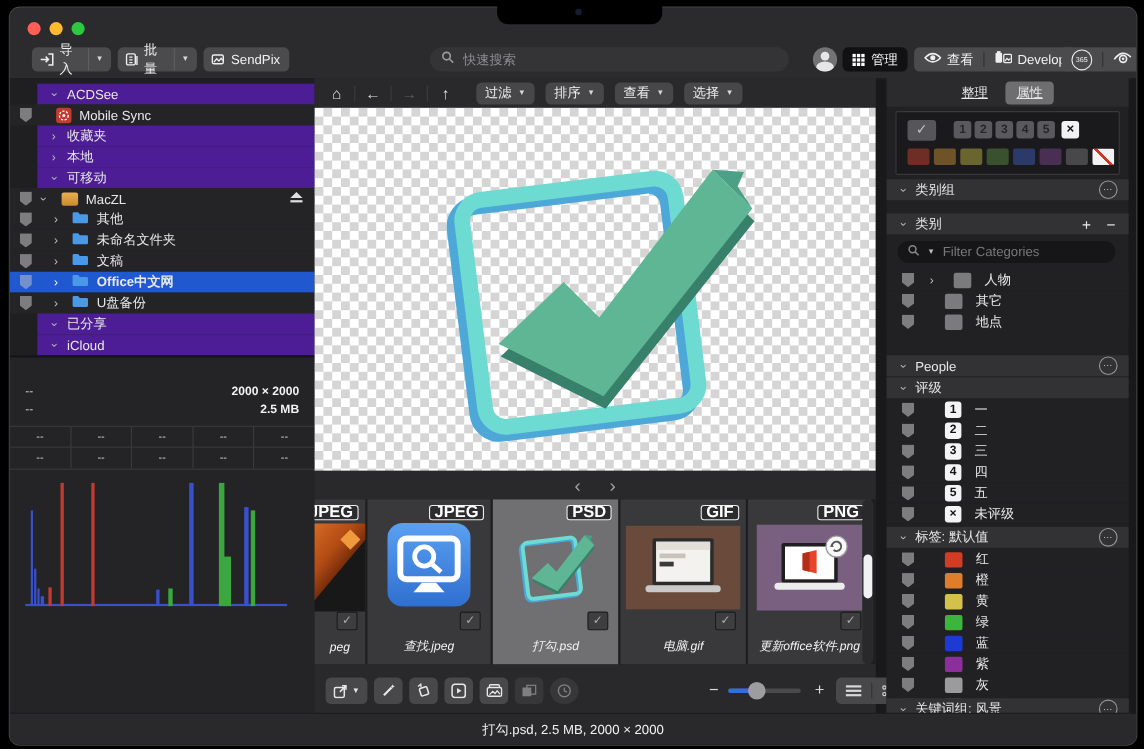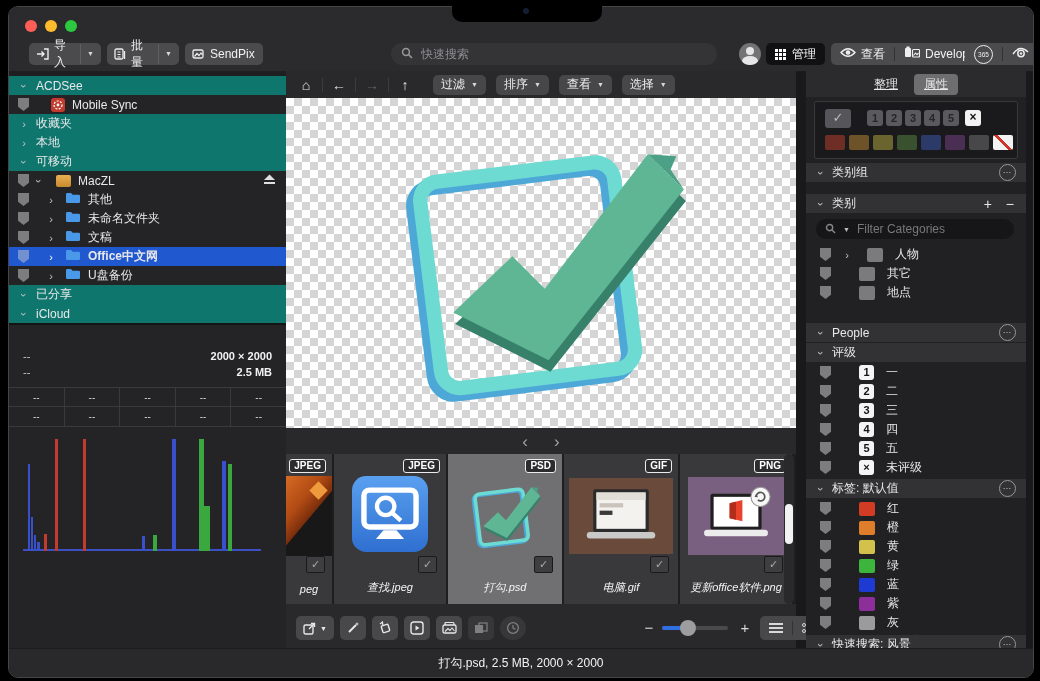--- a/index.html
+++ b/index.html
@@ -31,21 +31,21 @@
   .modeseg{display:flex;align-items:center;gap:5px;padding:0 9px;font-size:12px;color:#f2f2f4;height:100%;}
   .modesep{width:1px;height:14px;background:#323235;}
   #manageBtn{position:absolute;left:757px;top:36px;height:22px;background:#111113;border-radius:5px;
              display:flex;align-items:center;gap:6px;padding:0 9px;font-size:12px;color:#fff;}
   .gridicon{display:grid;grid-template-columns:repeat(3,3px);grid-template-rows:repeat(3,3px);gap:1px;}
   .gridicon i{background:#fff;}
   
   #leftpanel{position:absolute;left:0;top:64px;width:277px;bottom:28px;background:#242427;}
   #tree{position:absolute;left:0;top:0;width:100%;height:252px;background:#1f1f22;}
   .trow{position:absolute;left:0;width:100%;height:19px;display:flex;align-items:center;font-size:12px;}
-  .trow.hdr{background:#0f766e;}
+  .trow.hdr{background:#4c1d95;margin-left:25px;}
   .trow.item{background:#242427;}
   .trow.sel{background:#2058cf;}
   .tch{color:#c2c2c4;font-size:11px;width:10px;text-align:center;flex:none;}
   .tch.down{display:inline-block;transform:rotate(90deg);}
   .tag{width:11px;height:13px;background:#7d7d80;clip-path:polygon(0 0,100% 0,100% 68%,50% 100%,0 68%);flex:none;}
   .trow .lbl{margin-left:7px;white-space:nowrap;}
   .fold svg,.drv,.msync{flex:none;}
   .eject{margin-left:auto;margin-right:10px;}
   
   #infoblock{position:absolute;left:0;top:252px;width:100%;bottom:0;background:#242427;border-top:2px solid #141416;}
@@ -72,21 +72,21 @@
            background:conic-gradient(#d5d5d5 25%,#ffffff 25% 50%,#d5d5d5 50% 75%,#ffffff 75%);
            background-size:16px 16px;display:flex;align-items:center;justify-content:center;}
   #navbar{position:absolute;left:0;top:357px;width:100%;height:26px;background:#29292b;
           display:flex;align-items:center;justify-content:center;gap:26px;}
   .pnav{color:#a2a2a4;font-size:17px;line-height:1;}
   
   #filmstrip{position:absolute;left:0;top:383px;width:100%;height:150px;background:#1e1e20;}
   .cell{position:absolute;top:0;height:150px;background:#39393b;overflow:hidden;}
   .cell.sel{background:#707073;}
   .badge{position:absolute;top:5px;right:6px;border:1px solid #ececec;background:#2c2c2e;color:#fff;
-         font-size:10px;font-weight:bold;padding:0px 4px;border-radius:3px;line-height:12px;}
+         font-size:15px;font-weight:bold;padding:0px 4px;border-radius:3px;line-height:12px;}
   .thumbimg{position:absolute;left:50%;top:62px;transform:translate(-50%,-50%);}
   .cellchk{position:absolute;right:9px;top:102px;width:17px;height:15px;background:#3e3e40;border:1px solid #1a1a1c;
            border-radius:2px;color:#aaaaac;font-size:11px;line-height:14px;text-align:center;}
   .celllbl{position:absolute;left:0;bottom:9px;width:100%;text-align:center;font-size:11px;color:#f4f4f6;white-space:nowrap;font-style:italic;}
   #fsbar{position:absolute;right:2px;top:0;width:10px;height:150px;background:#29292b;border-radius:5px;}
   #fsthumb{position:absolute;left:1px;top:50px;width:8px;height:40px;background:#f2f2f2;border-radius:4px;}
   
   #btoolbar{position:absolute;left:0;top:533px;width:100%;height:45px;background:#29292b;}
   .bico{position:absolute;top:12px;height:24px;background:#48484b;border-radius:5px;display:flex;align-items:center;justify-content:center;color:#e8e8ea;}
   .bico.dim{opacity:.45;}
@@ -746,21 +746,21 @@
     </div>
     <div class="rrow" style="top:561px">
       <span class="tag"></span>
       <span class="sw slashed"></span>
       <span class="lbl">未指定标签</span>
     </div>
 
     <div class="sec" style="top:562px;top:564px" hidden=""></div>
     <div class="sec" style="top:564px">
       <span class="tch down">›</span>
-      <span>快速搜索: 风景</span>
+      <span>关键词组: 风景</span>
       <span class="menudots">…</span>
     </div>
   </div>
 
   <div id="statusbar">
     <span>打勾.psd, 2.5 MB, 2000 × 2000</span>
   </div>
 </div>
 
 </body></html>

